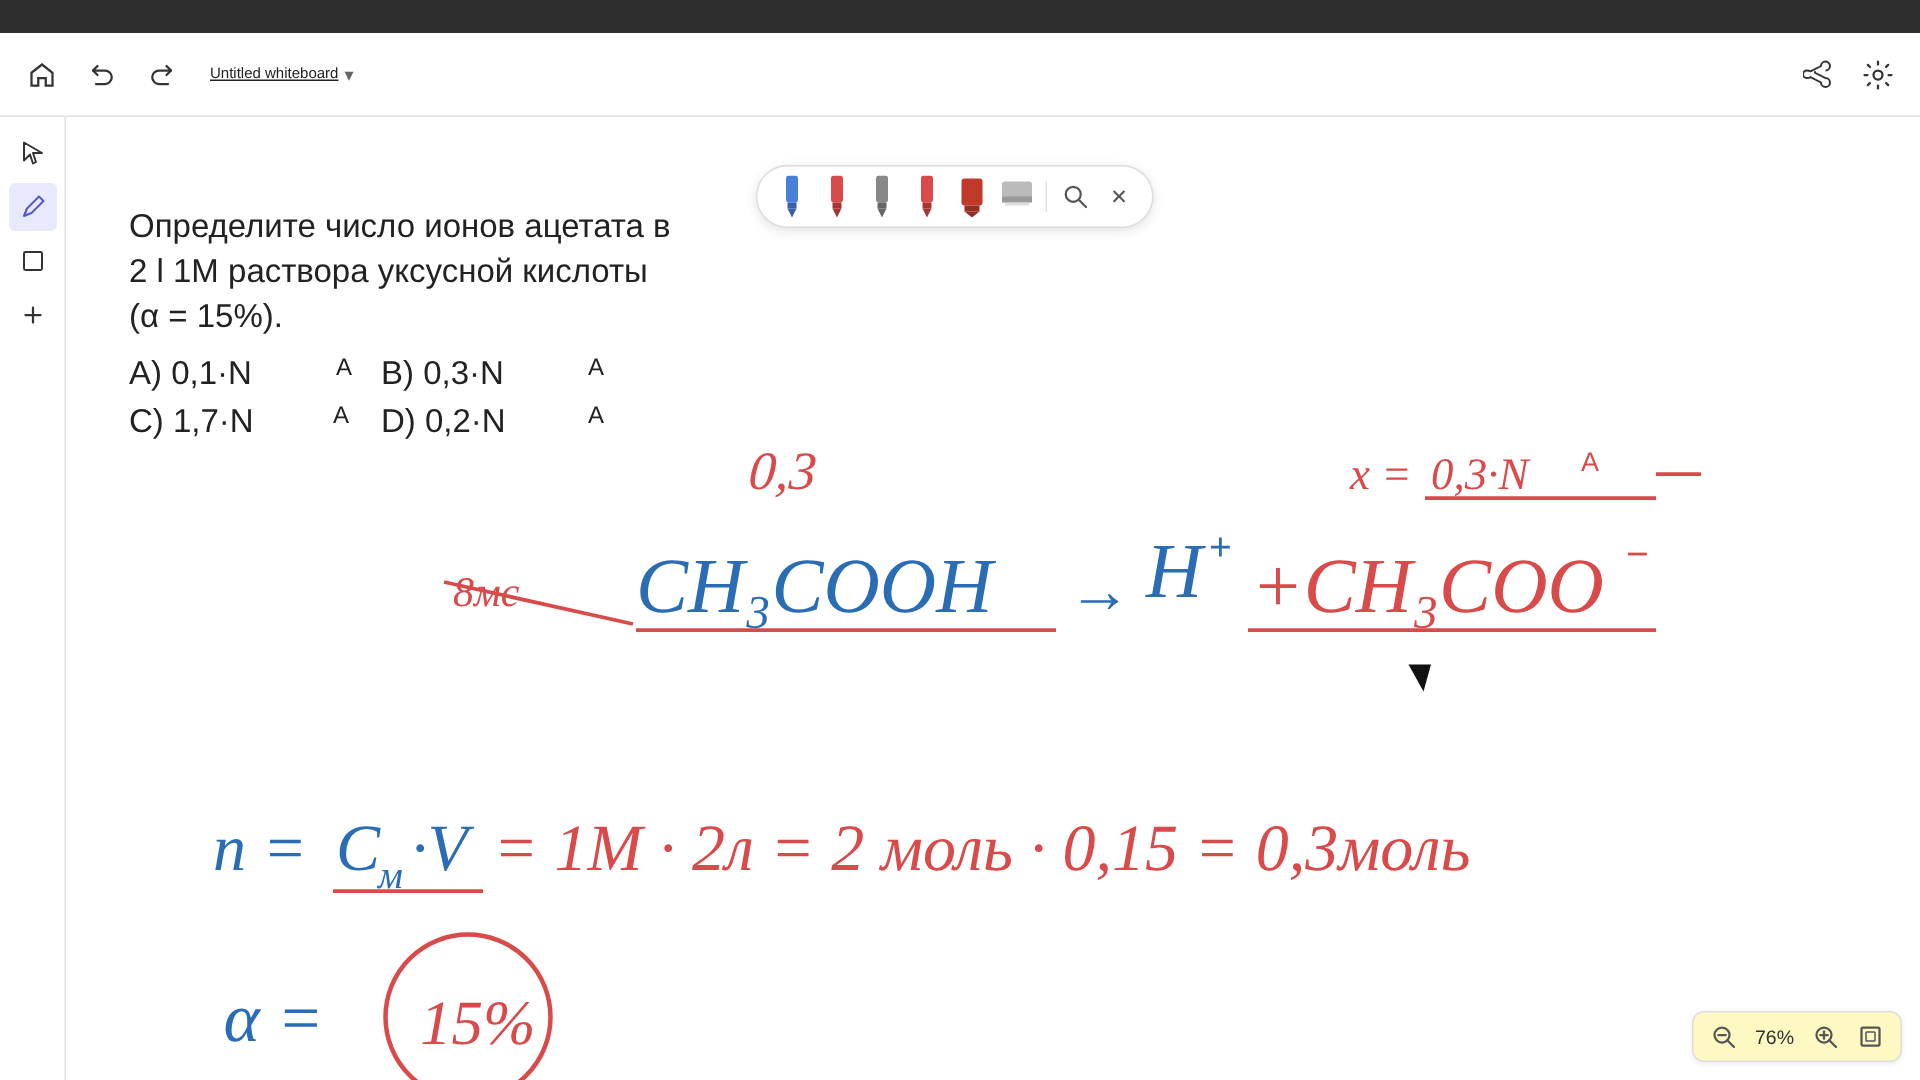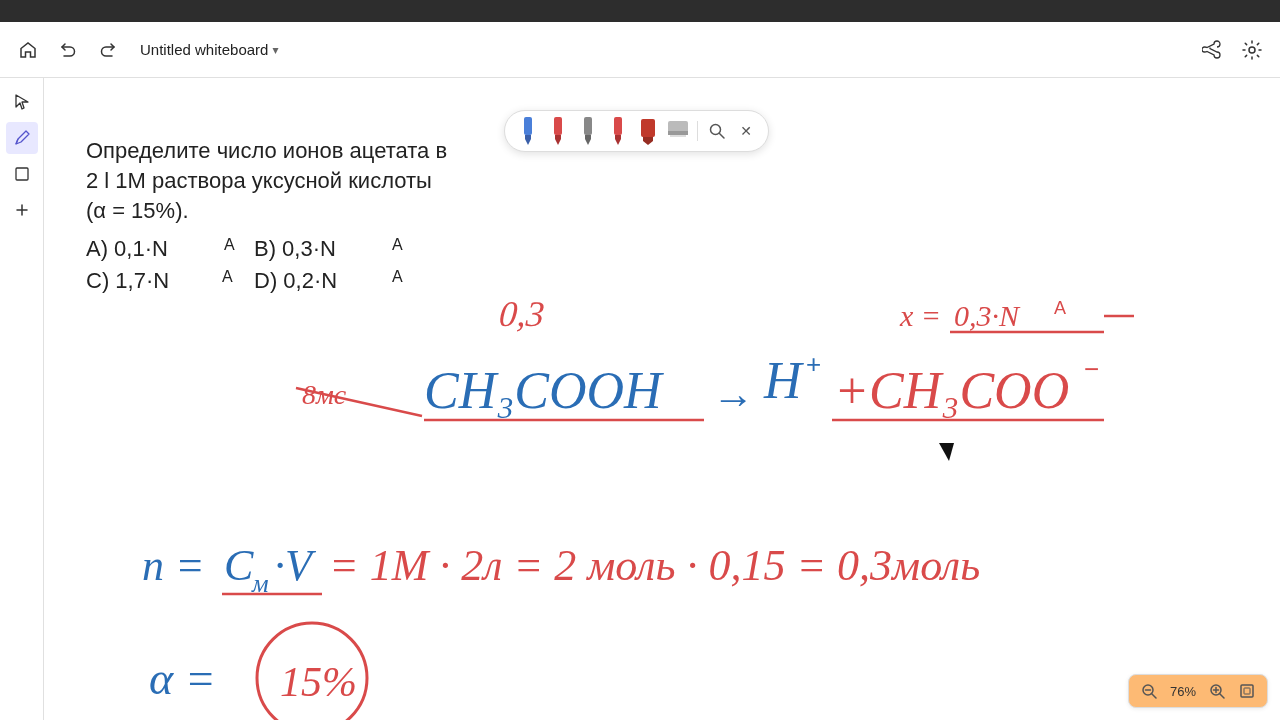--- a/index.html
+++ b/index.html
@@ -41,23 +41,24 @@
     }
 
     #title-area {
       display: flex;
       align-items: center;
       gap: 4px;
       margin-left: 8px;
       cursor: pointer;
     }
     #title-text {
-      font-size: 15px;
+      font-size: 10px;
       color: #222;
       font-weight: 500;
+      text-decoration: underline;
     }
     #title-chevron {
       font-size: 12px;
       color: #666;
     }
 
     .toolbar-right {
       position: absolute;
       right: 12px;
       display: flex;
@@ -156,21 +157,21 @@
     }
 
     
     #zoom-controls {
       position: absolute;
       bottom: 12px;
       right: 12px;
       display: flex;
       align-items: center;
       gap: 6px;
-      background: #fdba74;
+      background: #fef9c3;
       border: 1px solid #ddd;
       border-radius: 8px;
       padding: 4px 8px;
       box-shadow: 0 1px 4px rgba(0,0,0,0.08);
     }
     .zoom-btn {
       width: 24px;
       height: 24px;
       display: flex;
       align-items: center;

